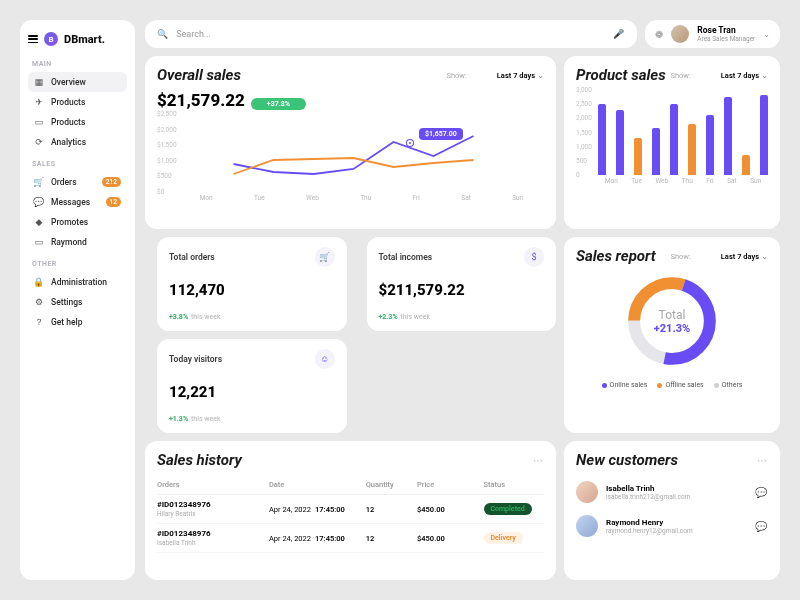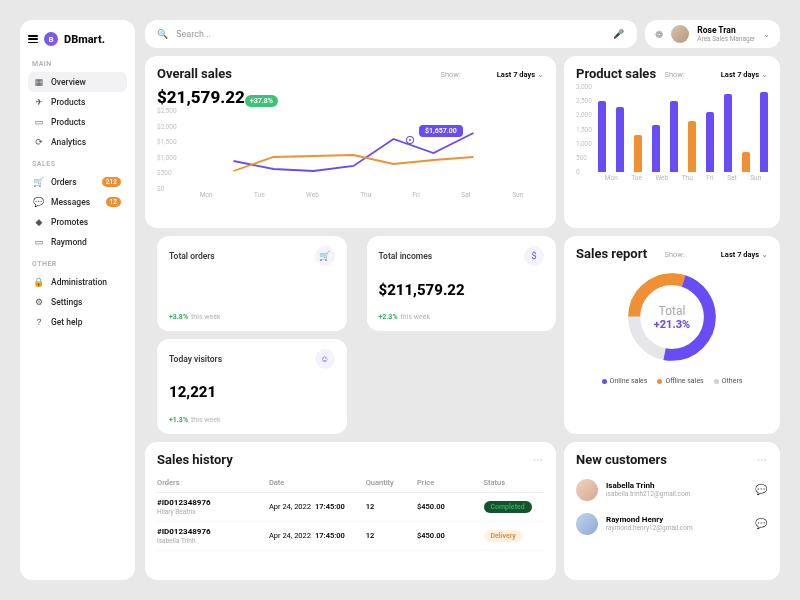--- a/index.html
+++ b/index.html
@@ -23,26 +23,26 @@
 .searchbar .spacer { flex: 1; }
 .userbox { background: #fff; border-radius: 12px; display: flex; align-items: center; padding: 5px 10px; gap: 8px; }
 .bell-badge { width: 5px; height: 5px; background: #ff7a33; border-radius: 50%; position: relative; top: -4px; left: -3px; }
 .avatar { width: 18px; height: 18px; border-radius: 50%; background: linear-gradient(135deg, #d4c4b0, #b89878); }
 .user-meta .name { font-weight: 700; font-size: 8.5px; }
 .user-meta .role { color: #999; font-size: 6.5px; }
 .chev { color: #888; font-size: 8px; }
 .content { display: grid; grid-template-columns: 1fr 1fr 1fr; gap: 8px; flex: 1; min-height: 0; }
 .card { background: #fff; border-radius: 12px; padding: 10px 12px; position: relative; }
 .card-header { display: flex; align-items: center; justify-content: space-between; margin-bottom: 6px; }
-.card-title { font-weight: 700; font-size: 13px; color: #1a1a1a; }
+.card-title { font-weight: 700; font-size: 15px; color: #1a1a1a; font-style: italic; }
 .show-label { color: #aaa; font-size: 7.5px; }
-.show-val { font-weight: 600; font-size: 7.5px; margin-left: 8px; padding-left: 28px; }
+.show-val { font-weight: 600; font-size: 7.5px; margin-left: 2px; padding-left: 28px; }
 .overall { grid-column: 1 / span 2; }
 .overall .big-value { font-size: 17px; font-weight: 800; }
-.pillg { background: #3bc478; color: #fff; font-size: 7px; font-weight: 700; padding: 2px 5px; border-radius: 8px; vertical-align: middle; }
+.pillg { background: #3bc478; color: #fff; font-size: 7px; font-weight: 700; padding: 2px 16px; border-radius: 8px; margin-left: 6px; vertical-align: middle; }
 .linechart { position: relative; height: 78px; margin-top: 4px; }
 .ytick { position: absolute; left: 0; font-size: 6.5px; color: #c4c4c4; transform: translateY(-50%); }
 .xlabels { display: flex; justify-content: space-around; font-size: 6.5px; color: #b8b8b8; margin-top: 2px; padding-left: 22px; }
 .tooltip-pt { position: absolute; width: 6px; height: 6px; background: #6a4cf5; border: 2px solid #fff; border-radius: 50%; box-shadow: 0 0 0 1px #6a4cf5; }
 .tooltip-label { position: absolute; background: #6a4cf5; color: #fff; padding: 2px 6px; border-radius: 4px; font-size: 7px; font-weight: 600; white-space: nowrap; }
 .bars { display: flex; justify-content: space-around; align-items: flex-end; height: 85px; padding-left: 22px; gap: 10px; }
 .bar { width: 8px; border-radius: 2px 2px 0 0; }
 .bar.purple { background: #6a4cf5; }
 .bar.orange { background: #f09033; }
 .statcard { display: flex; flex-direction: column; justify-content: space-between; min-height: 72px; margin-left: 12px; }
@@ -240,20 +240,21 @@
             <span>Sat</span>
             <span>Sun</span>
           </div>
       </div>
 
       <div class="card statcard">
         <div class="head">
             <div class="title">Total orders</div>
             <div class="iconcircle">🛒</div>
           </div>
+        <div class="value">112,470</div>
         <div class="delta"><span class="num up">+3.8%</span><span class="period">this week</span></div>
       </div>
       <div class="card statcard">
         <div class="head">
             <div class="title">Total incomes</div>
             <div class="iconcircle">$</div>
           </div>
         <div class="value">$211,579.22</div>
         <div class="delta"><span class="num up">+2.3%</span><span class="period">this week</span></div>
       </div>

